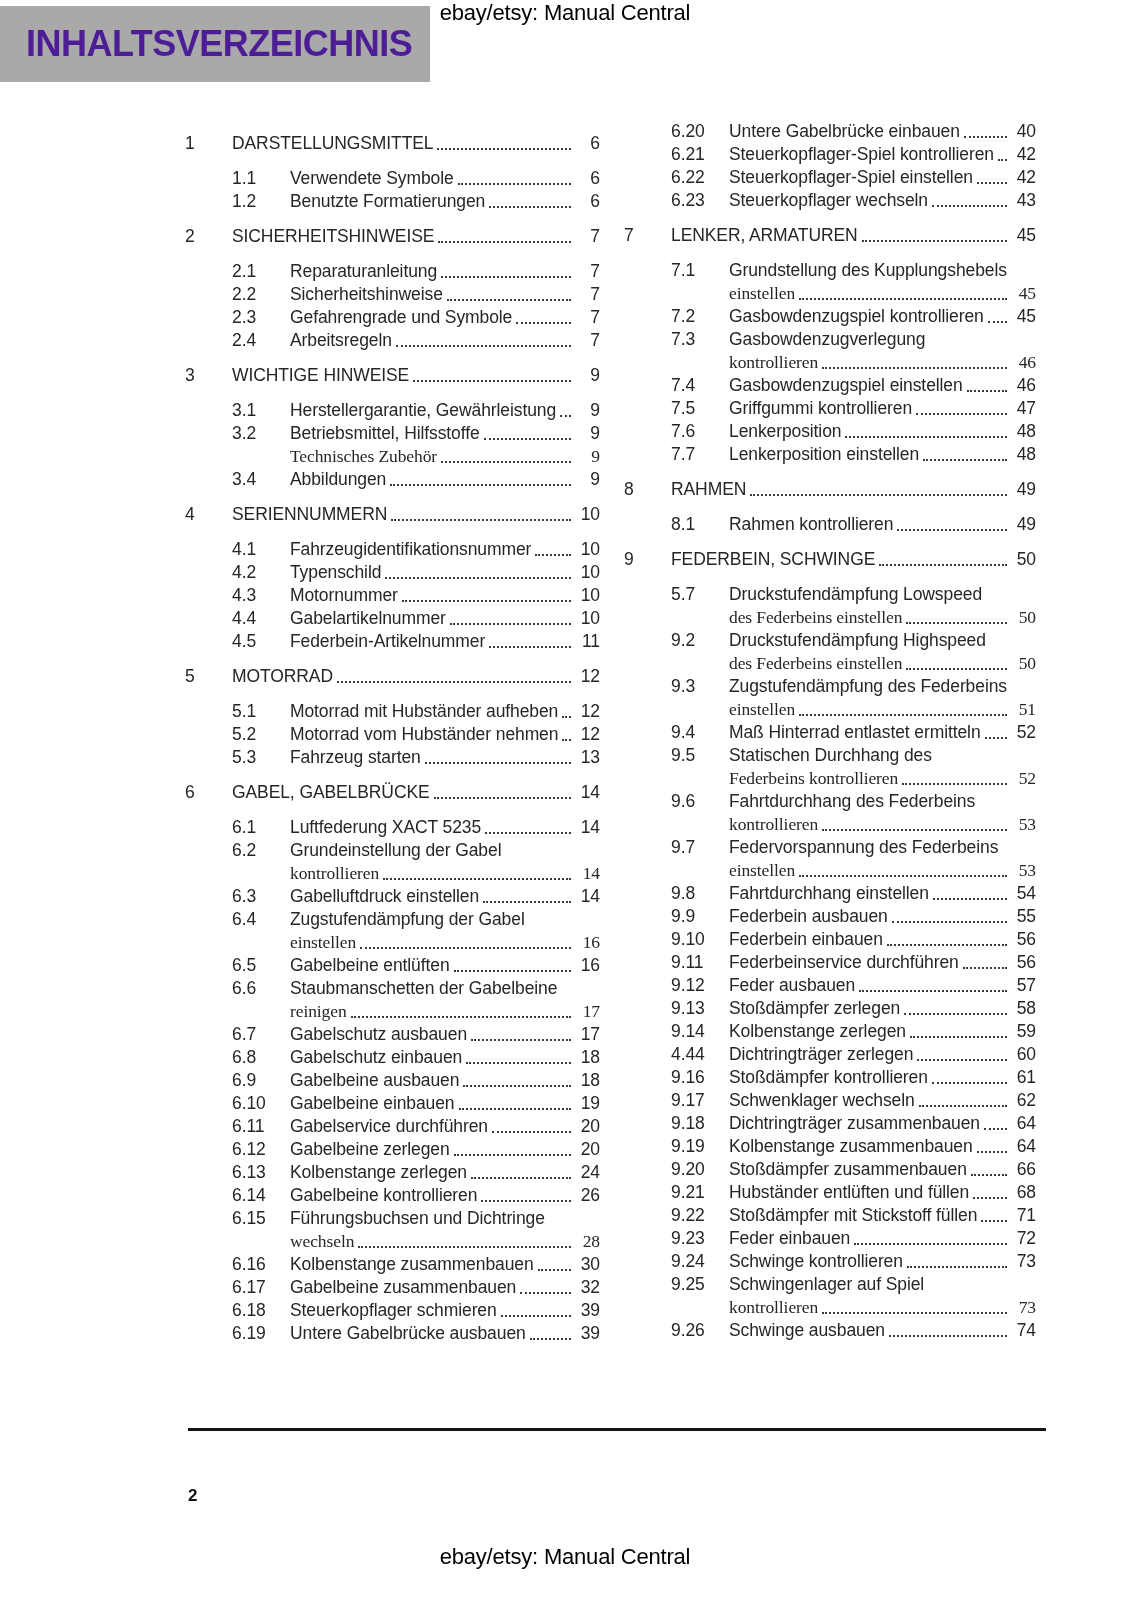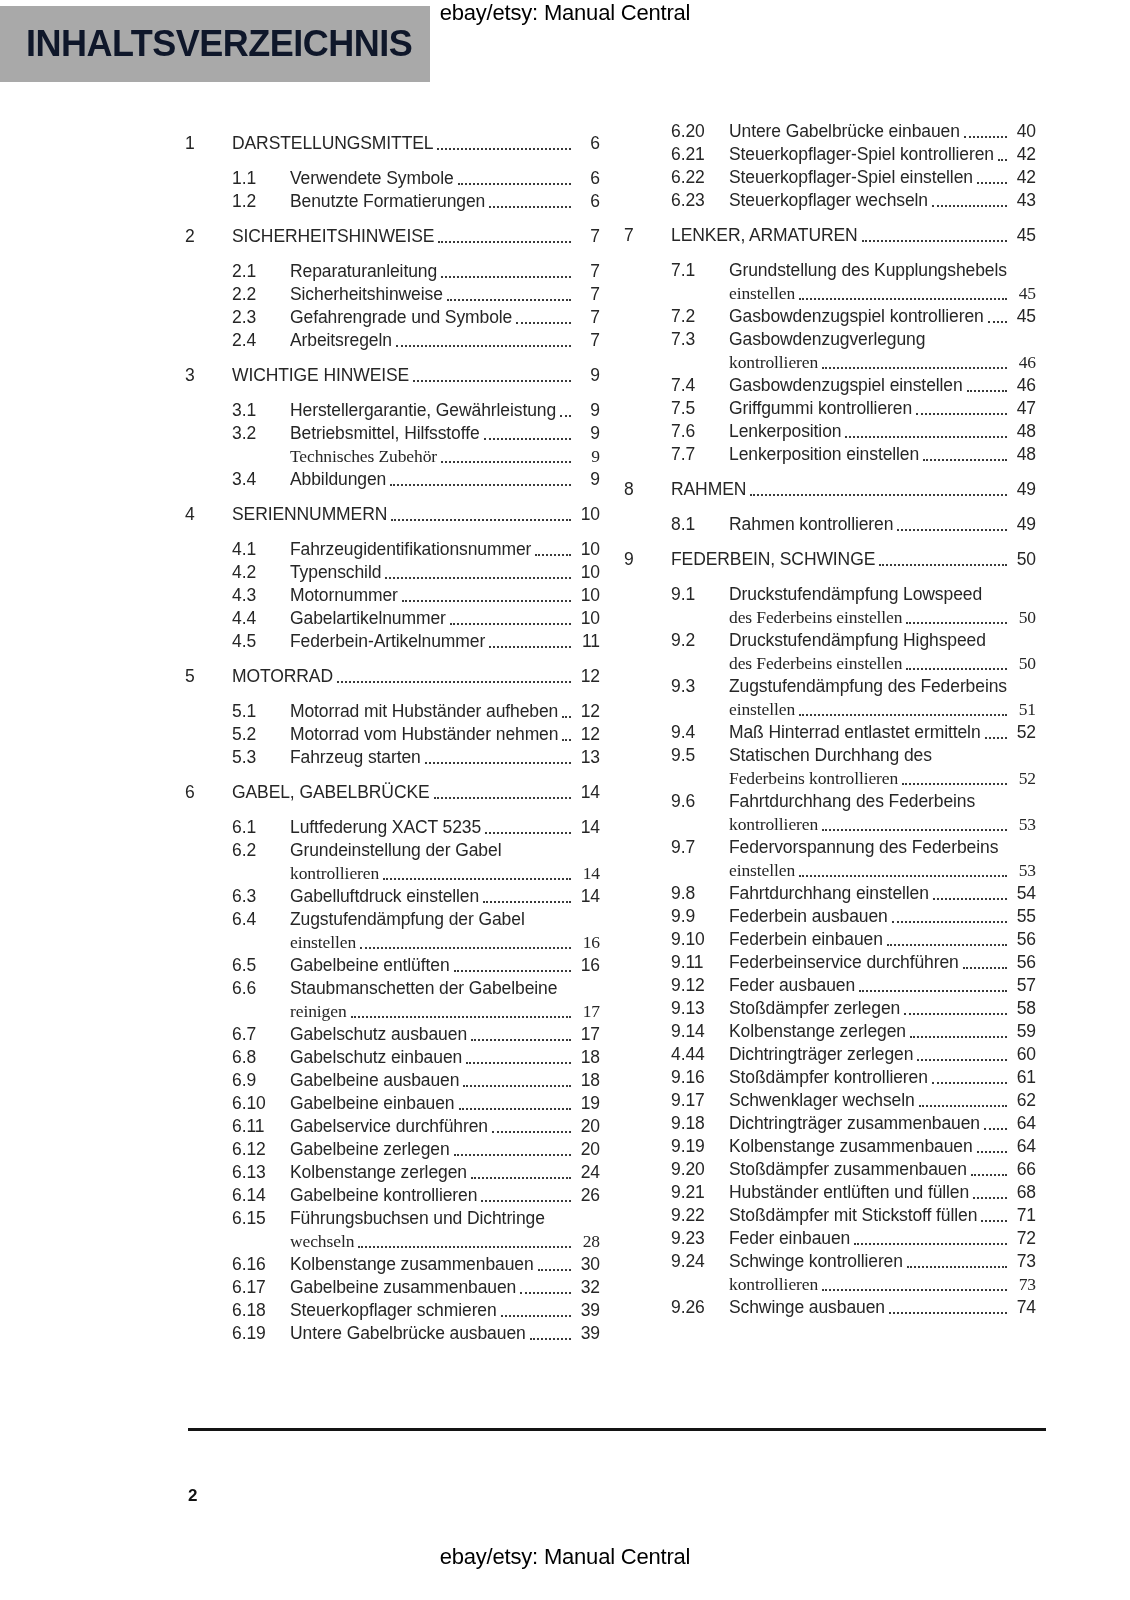--- a/index.html
+++ b/index.html
@@ -12,21 +12,21 @@
   .wm-top{
     position:absolute;top:0;left:0;width:100%;
     text-align:center;font-size:22px;color:#000;
     letter-spacing:-0.2px;
   }
   .title-box{
     position:absolute;left:0;top:6px;width:430px;height:76px;
     background:#a9a9a9;display:flex;align-items:center;
   }
   .title-box .t{
-    padding-left:26px;font-size:36px;font-weight:bold;color:#0f172a;
+    padding-left:26px;font-size:36px;font-weight:bold;color:#4c1d95;
     letter-spacing:-0.5px;white-space:nowrap;
   }
   
   .col{position:absolute;top:120px;font-size:17.5px;color:#262626;letter-spacing:-0.1px;}
   .col-left{left:185px;width:415px;}
   .col-right{left:624px;width:412px;}
   .chapter{margin:12px 0;}
   .line{display:flex;line-height:23px;}
   .num{flex:0 0 47px;}
   .items .line .num{flex:0 0 58px;}
@@ -532,21 +532,21 @@
     </div>
     <div class="line chapter">
       <span class="num">9</span>
       <span class="txt">FEDERBEIN, SCHWINGE</span>
       <span class="leader"></span>
       <span class="pg">50</span>
     </div>
     <div class="items">
       <div>
         <div class="line">
-          <span class="num">9.1</span>
+          <span class="num">5.7</span>
           <span class="txt">Druckstufendämpfung Lowspeed</span>
         </div>
         <div class="line cont">
           <span class="txt">des Federbeins einstellen</span>
           <span class="leader"></span>
           <span class="pg">50</span>
         </div>
       </div>
       <div>
         <div class="line">
@@ -741,20 +741,24 @@
       </div>
       <div>
         <div class="line">
           <span class="num">9.24</span>
           <span class="txt">Schwinge kontrollieren</span>
           <span class="leader"></span>
           <span class="pg">73</span>
         </div>
       </div>
       <div>
+        <div class="line">
+          <span class="num">9.25</span>
+          <span class="txt">Schwingenlager auf Spiel</span>
+        </div>
         <div class="line cont">
           <span class="txt">kontrollieren</span>
           <span class="leader"></span>
           <span class="pg">73</span>
         </div>
       </div>
       <div>
         <div class="line">
           <span class="num">9.26</span>
           <span class="txt">Schwinge ausbauen</span>

